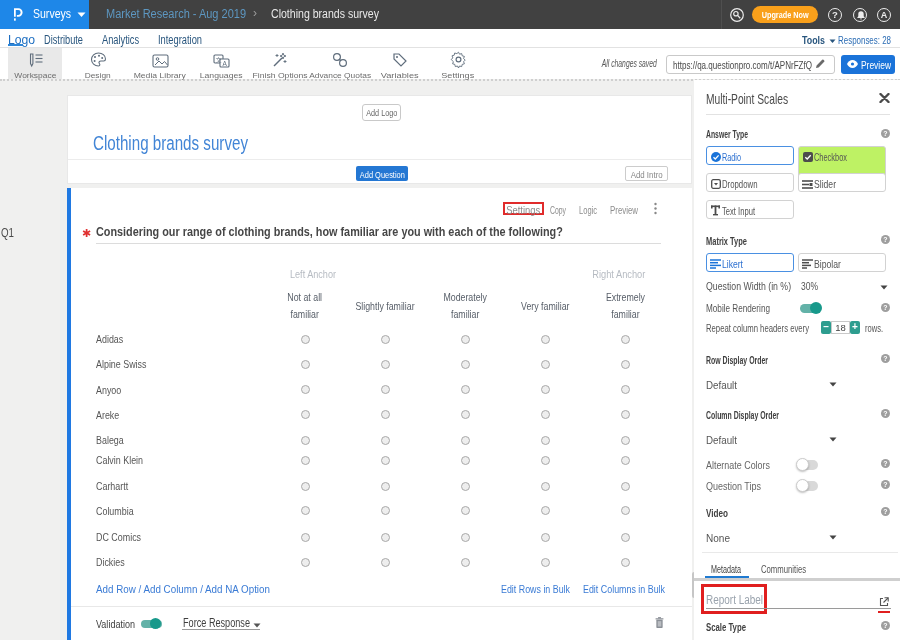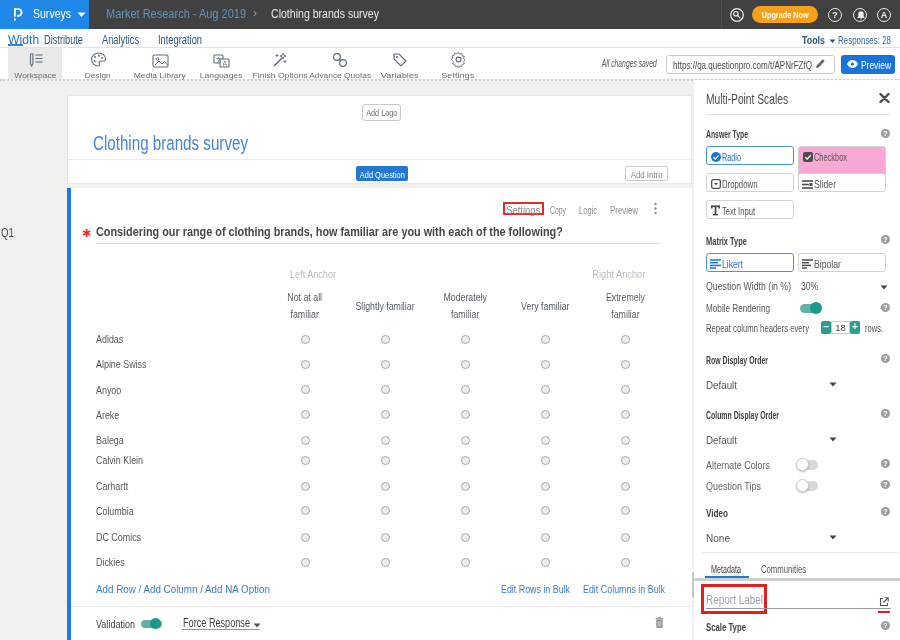--- a/index.html
+++ b/index.html
@@ -31,21 +31,21 @@
 <div class="a" style="left:752px;top:6px;width:66px;height:17px;background:#f9a01b;border-radius:9px"></div>
 <div class="a" style="font-size:9.5px;color:#fff;height:9.5px;line-height:10.5px;font-weight:bold;white-space:nowrap;left:751.8px;top:10px;width:66.4px;text-align:center;transform:scaleX(0.768);transform-origin:50% 0;">Upgrade Now</div>
 <div class="a" style="left:828px;top:8px;width:14px;height:14px;border:1.2px solid #ececec;border-radius:50%;text-align:center;line-height:12px;font-size:9.5px;font-weight:bold;color:#ececec">?</div>
 <div class="a" style="left:853px;top:8px;width:14px;height:14px;border:1.2px solid #ececec;border-radius:50%"></div>
 <svg class="a" style="left:856.5px;top:10.5px" width="8" height="9" viewBox="0 0 8 9">
 <path d="M4 0.2 a2.7 2.7 0 0 1 2.7 2.7 v2.3 l1 1.4 v0.4 H0.3 v-0.4 l1 -1.4 V2.9 A2.7 2.7 0 0 1 4 0.2 Z" fill="#ececec"></path>
 <path d="M3 7.6 a1 1 0 0 0 2 0 Z" fill="#ececec"></path>
     </svg>
 <div class="a" style="left:877px;top:8px;width:14px;height:14px;border:1.2px solid #ececec;border-radius:50%;text-align:center;line-height:13px;font-size:9px;font-weight:bold;color:#ececec">A</div>
 <div class="a" style="left:0;top:29px;width:900px;height:19px;background:#fff;border-bottom:1px solid #e2e2e2"></div>
-<div class="a" style="font-size:12px;color:#1d6ec1;height:12px;line-height:13px;white-space:nowrap;left:8px;top:34px;transform:scaleX(1.016);transform-origin:0 0;">Width</div>
+<div class="a" style="font-size:12px;color:#1d6ec1;height:12px;line-height:13px;white-space:nowrap;left:8px;top:34px;transform:scaleX(1.016);transform-origin:0 0;">Logo</div>
 <div class="a" style="left:8px;top:43.5px;width:15px;height:2px;background:#2d86d8"></div>
 <div class="a" style="font-size:12px;color:#29567e;height:12px;line-height:13px;white-space:nowrap;left:44px;top:34px;transform:scaleX(0.769);transform-origin:0 0;">Distribute</div>
 <div class="a" style="font-size:12px;color:#29567e;height:12px;line-height:13px;white-space:nowrap;left:102px;top:34px;transform:scaleX(0.771);transform-origin:0 0;">Analytics</div>
 <div class="a" style="font-size:12px;color:#29567e;height:12px;line-height:13px;white-space:nowrap;left:158px;top:34px;transform:scaleX(0.776);transform-origin:0 0;">Integration</div>
 <div class="a" style="font-size:11.5px;color:#29567e;height:11.5px;line-height:12.5px;font-weight:bold;white-space:nowrap;left:802px;top:34px;transform:scaleX(0.771);transform-origin:0 0;">Tools</div>
 <svg class="a" style="left:829px;top:39px" width="7" height="5" viewBox="0 0 7 5">
       <path d="M0.5 0.5 L3.5 4 L6.5 0.5 Z" fill="#29567e"></path>
     </svg>
 <div class="a" style="font-size:11.5px;color:#2b6cb4;height:11.5px;line-height:12.5px;white-space:nowrap;left:838px;top:34px;transform:scaleX(0.691);transform-origin:0 0;">Responses: 28</div>
 <div class="a" style="left:0;top:48px;width:900px;height:31px;background:#fff"></div>
@@ -241,21 +241,21 @@
 <div class="a" style="left:706px;top:114px;width:184px;height:1px;background:#e2e2e2"></div>
 <div class="a" style="font-size:11px;color:#3f3f3f;height:11px;line-height:12px;font-weight:bold;white-space:nowrap;left:706px;top:128px;transform:scaleX(0.621);transform-origin:0 0;">Answer Type</div>
 <div class="a" style="left:881px;top:129px;width:9px;height:9px;background:#9e9e9e;border-radius:50%;text-align:center;line-height:9px;font-size:7px;font-weight:bold;color:#fff">?</div>
 <div class="a" style="left:706px;top:146px;width:88px;height:19px;border:1px solid #4a90e2;border-radius:3px;background:#fff">
       <svg class="a" style="left:4px;top:4.5px" width="10" height="10" viewBox="0 0 10 10">
         <circle cx="5" cy="5" r="5" fill="#1a73d9"></circle>
         <path d="M2.5 5.2 L4.3 7 L7.6 3.4" stroke="#fff" stroke-width="1.3" fill="none"></path>
       </svg>
       <div class="a" style="left:15px;top:5px;height:11px;line-height:11px;font-size:11.5px;color:#2b6fd0;white-space:nowrap;transform:scaleX(0.632);transform-origin:0 0">Radio</div>
     </div>
-<div class="a" style="left:798px;top:146px;width:88px;height:32px;border:1px solid #d2d2d2;border-radius:3px;background:#f9a8d4">
+<div class="a" style="left:798px;top:146px;width:88px;height:32px;border:1px solid #d2d2d2;border-radius:3px;background:#bef264">
       <svg class="a" style="left:4px;top:4.5px" width="10" height="10" viewBox="0 0 10 10">
         <rect x="0" y="0" width="10" height="10" rx="2" fill="#4c4c4c"></rect>
         <path d="M2.3 5.2 L4.2 7 L7.7 3.2" stroke="#fff" stroke-width="1.3" fill="none"></path>
       </svg>
       <div class="a" style="left:15px;top:5px;height:11px;line-height:11px;font-size:11.5px;color:#555;white-space:nowrap;transform:scaleX(0.645);transform-origin:0 0">Checkbox</div>
     </div>
 <div class="a" style="left:706px;top:173px;width:88px;height:19px;border:1px solid #d2d2d2;border-radius:3px;background:#fff">
       <svg class="a" style="left:4px;top:4.5px" width="10" height="10" viewBox="0 0 10 10">
         <rect x="0.7" y="0.7" width="8.6" height="8.6" rx="1.5" fill="none" stroke="#4c4c4c" stroke-width="1.3"></rect>
         <path d="M3 4 L5 6.4 L7 4 Z" fill="#4c4c4c"></path>

